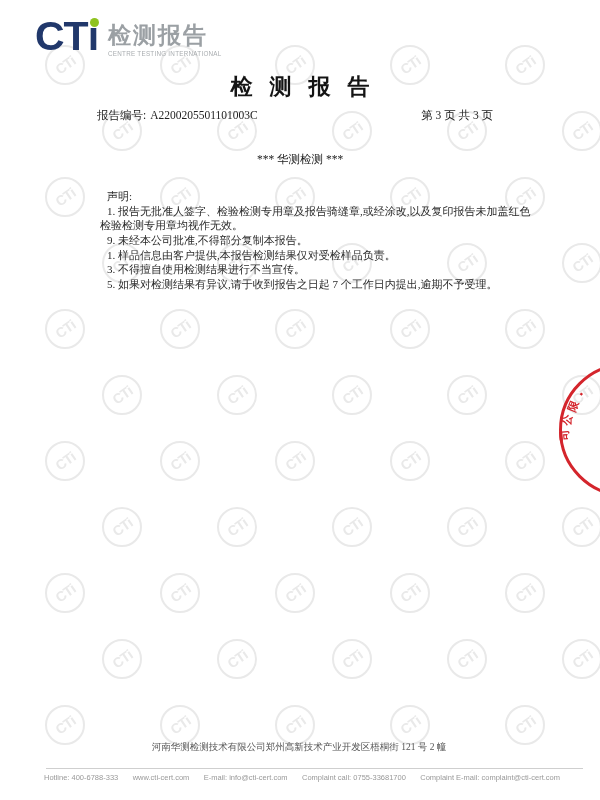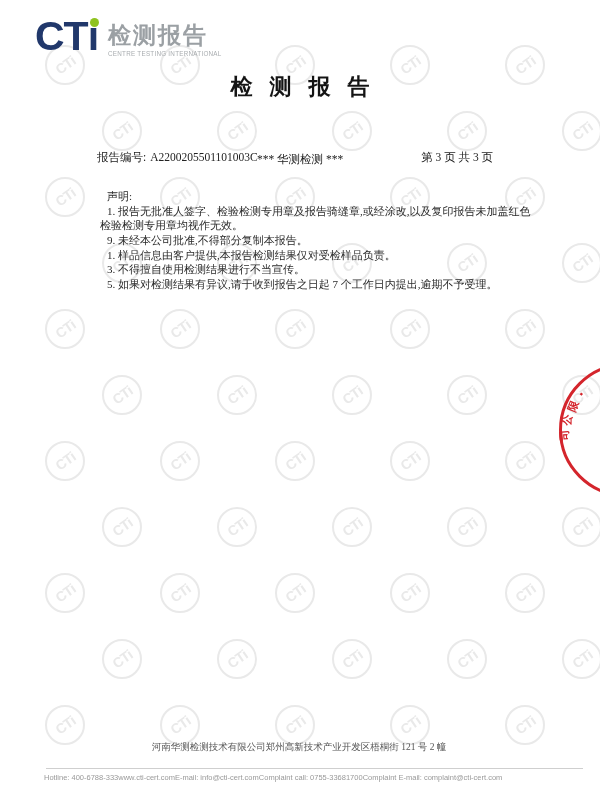--- a/index.html
+++ b/index.html
@@ -39,21 +39,21 @@
     font-family:"Liberation Sans","DejaVu Sans",sans-serif;
     font-size:6.3px;color:#a9adb0;letter-spacing:0.25px;margin-top:3px;
   }
   
   .report-title{
     position:absolute;top:72px;left:0;right:0;margin:0;text-align:center;
     font-size:22px;font-weight:bold;letter-spacing:17px;text-indent:17px;color:#141414;
   }
   .meta-row{
     position:absolute;top:108px;left:97px;right:107px;
-    display:flex;justify-content:space-between;font-size:11.5px;color:#222;margin-top:42px;
+    display:flex;justify-content:space-between;font-size:11.5px;color:#222;
   }
   .meta-left .num{margin-left:4px;}
   .end-marker{
     position:absolute;top:152px;left:0;right:0;text-align:center;
     font-size:11.5px;color:#222;
   }
   .statement{position:absolute;top:189px;left:100px;width:470px;font-size:11px;color:#2b2b2b;}
   .statement .line{height:14.7px;line-height:14.7px;white-space:nowrap;}
   .statement .indent{padding-left:7px;}
   
@@ -67,21 +67,21 @@
     font-family:"Liberation Sans","DejaVu Sans",sans-serif;
     font-weight:bold;font-size:11px;line-height:12px;
   }
   
   .footer-company-row{
     position:absolute;top:741px;left:85px;right:87px;
     display:flex;justify-content:center;font-size:9.5px;color:#555;
   }
   .footer-divider{position:absolute;top:768px;left:46px;width:537px;height:1px;background:#cfcfcf;}
   .footer-contacts{
-    position:absolute;top:773px;left:44px;width:418px;
+    position:absolute;top:773px;left:44px;width:516px;
     display:flex;justify-content:space-between;
     font-family:"Liberation Sans","DejaVu Sans",sans-serif;font-size:7.5px;color:#999;
     white-space:nowrap;
   }
 </style>
 </head>
 <body>
 
 <div class="page">
 

